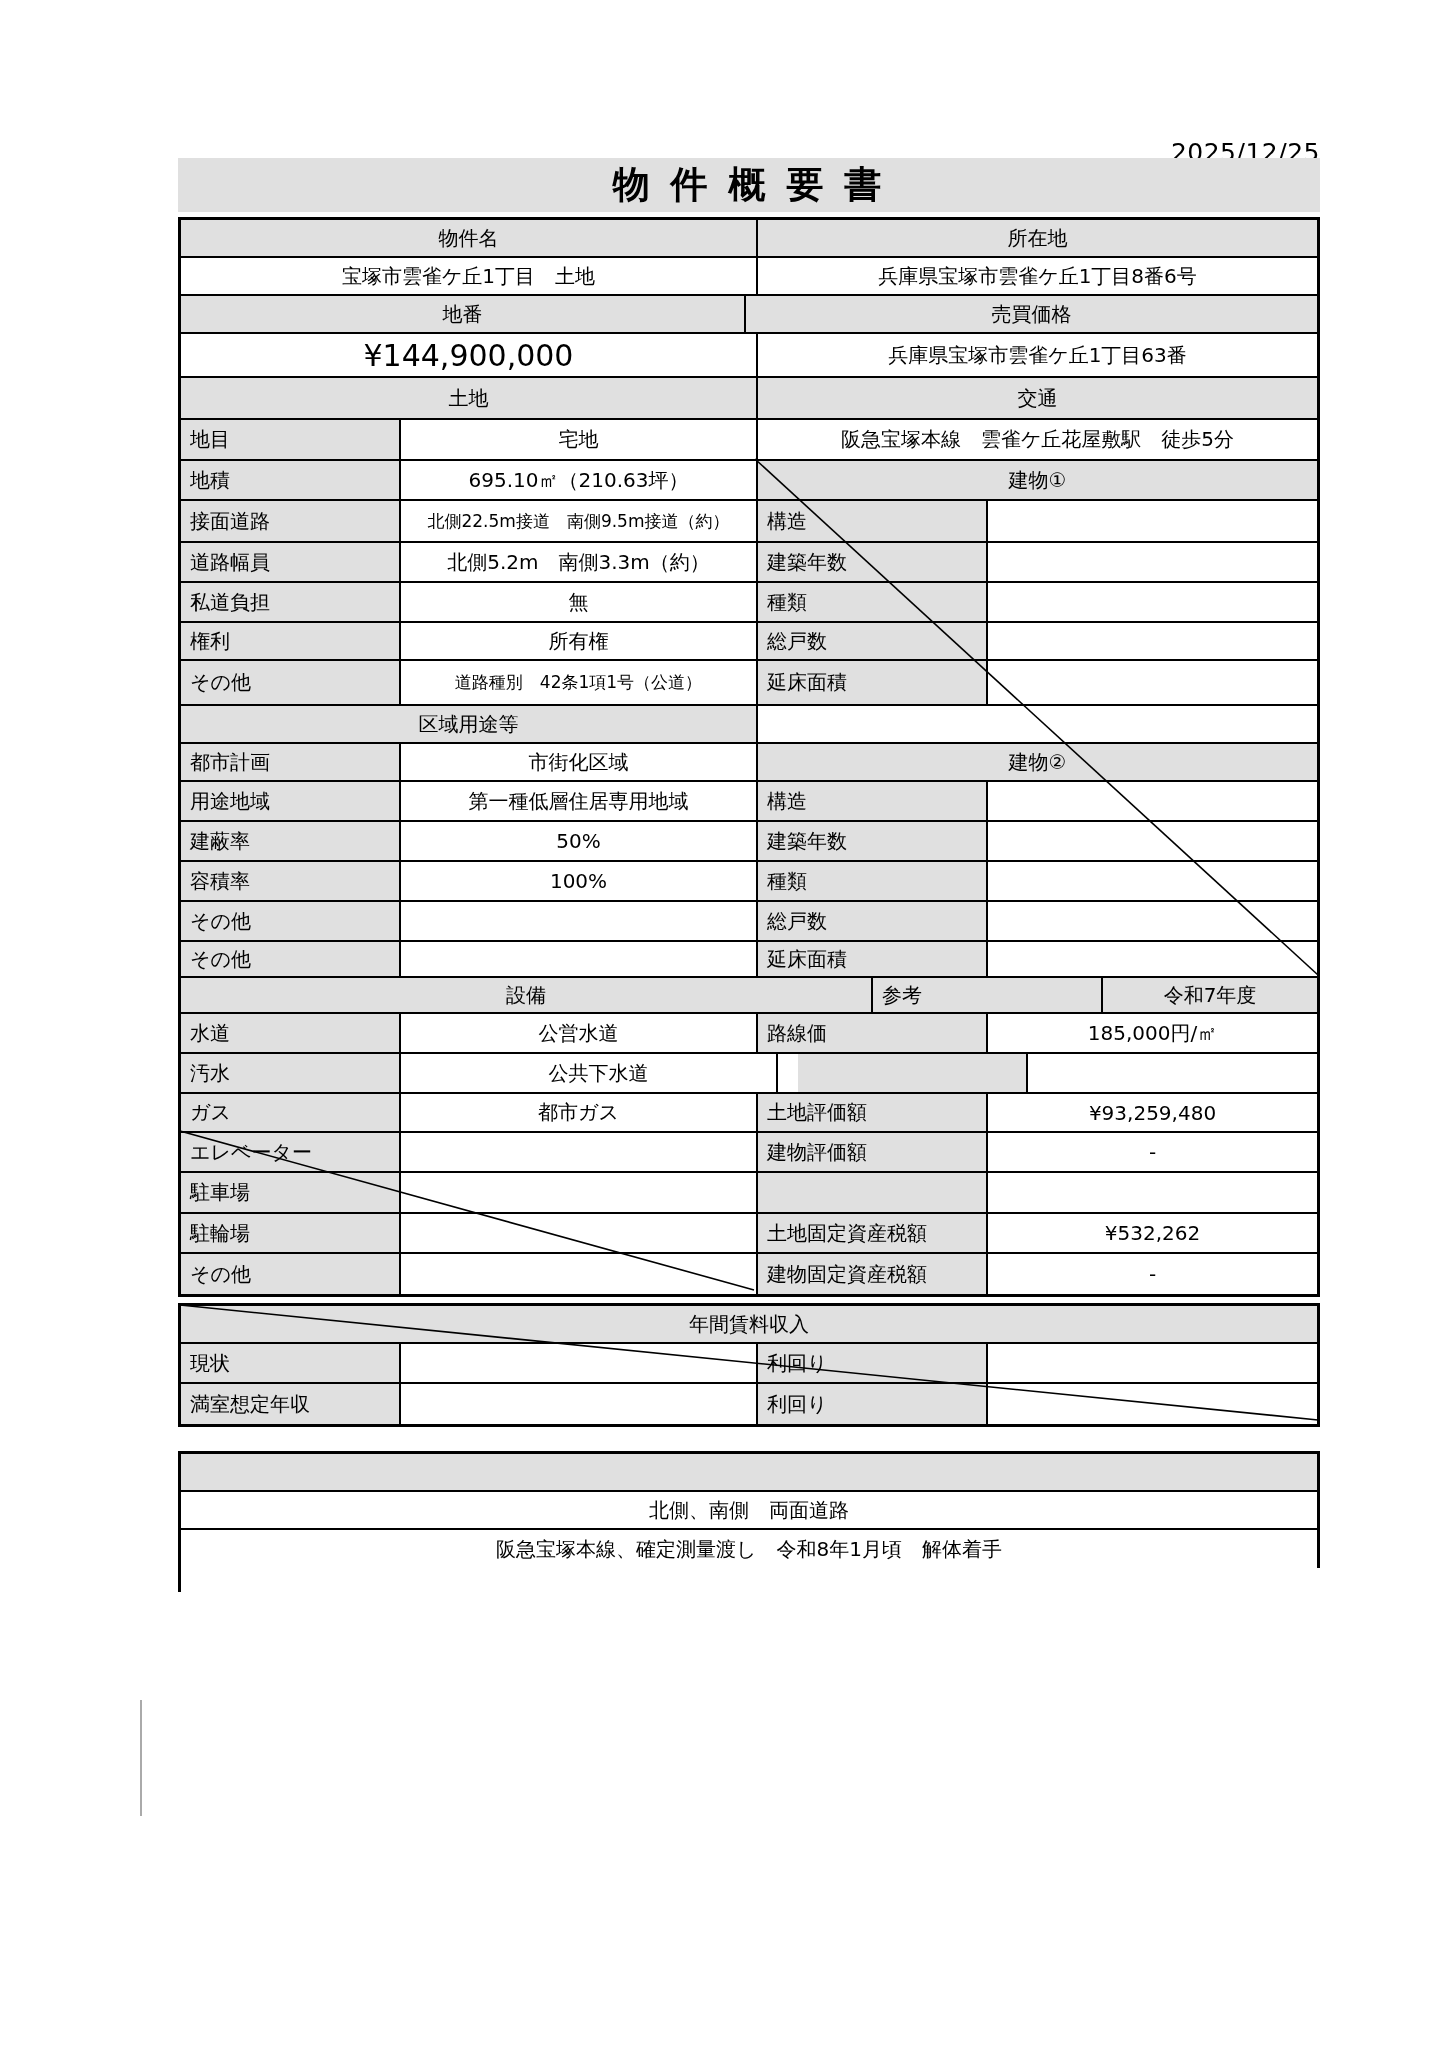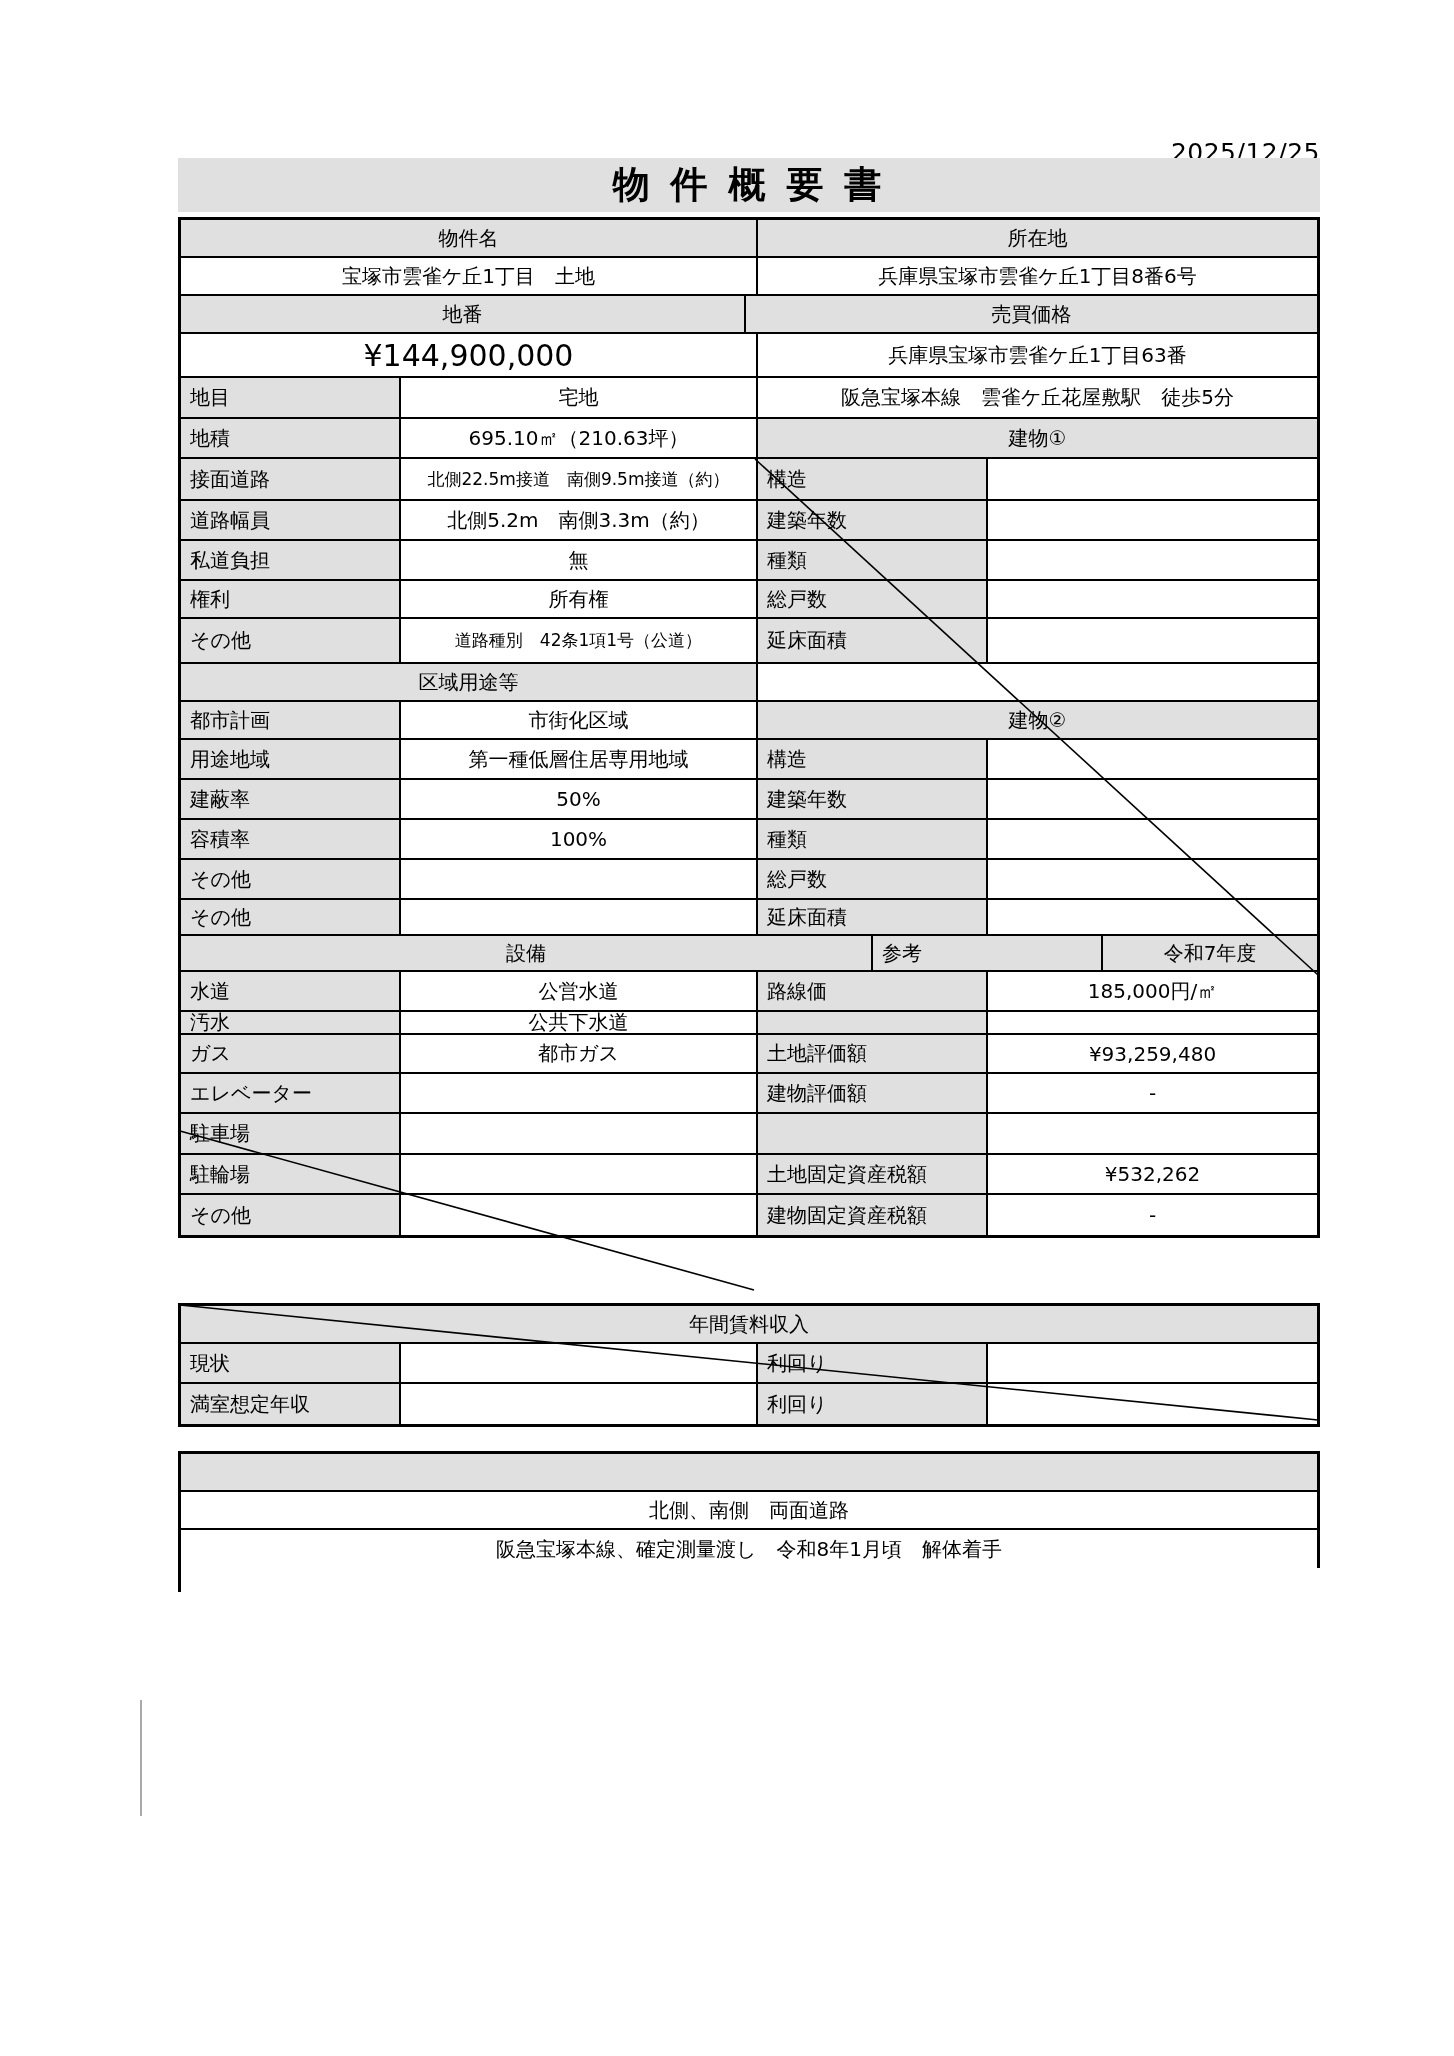--- a/index.html
+++ b/index.html
@@ -62,20 +62,24 @@
       <div class="tcell v" style="width: 565px;">兵庫県宝塚市雲雀ケ丘1丁目8番6号</div>
     </div>
     <div class="trow" style="height: 38px;">
       <div class="tcell hc" style="width: 565px;">地番</div>
       <div class="tcell hc" style="width: 577px;">売買価格</div>
     </div>
     <div class="trow" style="height: 44px;">
       <div class="tcell vp" style="width: 577px;">¥144,900,000</div>
       <div class="tcell v" style="width: 565px;">兵庫県宝塚市雲雀ケ丘1丁目63番</div>
     </div>
+    <div class="trow" style="height: 42px;">
+      <div class="tcell hc" style="width: 577px;">土地</div>
+      <div class="tcell hc" style="width: 565px;">交通</div>
+    </div>
     <div class="trow" style="height: 41px;">
       <div class="tcell hl" style="width: 220px;">地目</div>
       <div class="tcell v" style="width: 357px;">宅地</div>
       <div class="tcell v" style="width: 565px;">阪急宝塚本線　雲雀ケ丘花屋敷駅　徒歩5分</div>
     </div>
     <div class="trow" style="height: 40px;">
       <div class="tcell hl" style="width: 220px;">地積</div>
       <div class="tcell v" style="width: 357px;">695.10㎡（210.63坪）</div>
       <div class="tcell hc" style="width: 565px;">建物①</div>
     </div>
@@ -152,21 +156,21 @@
       <div class="tcell hc" style="width: 692px;">設備</div>
       <div class="tcell hl" style="width: 230px;">参考</div>
       <div class="tcell hc" style="width: 335px;">令和7年度</div>
     </div>
     <div class="trow" style="height: 40px;">
       <div class="tcell hl" style="width: 220px;">水道</div>
       <div class="tcell v" style="width: 357px;">公営水道</div>
       <div class="tcell hl" style="width: 230px;">路線価</div>
       <div class="tcell v" style="width: 335px;">185,000円/㎡</div>
     </div>
-    <div class="trow" style="height: 23px;">
+    <div class="trow" style="height: 40px; gap: 20px;">
       <div class="tcell hl" style="width: 220px;">汚水</div>
       <div class="tcell v" style="width: 357px;">公共下水道</div>
       <div class="tcell hl" style="width: 230px;"></div>
       <div class="tcell v" style="width: 335px;"></div>
     </div>
     <div class="trow" style="height: 39px;">
       <div class="tcell hl" style="width: 220px;">ガス</div>
       <div class="tcell v" style="width: 357px;">都市ガス</div>
       <div class="tcell hl" style="width: 230px;">土地評価額</div>
       <div class="tcell v" style="width: 335px;">¥93,259,480</div>

